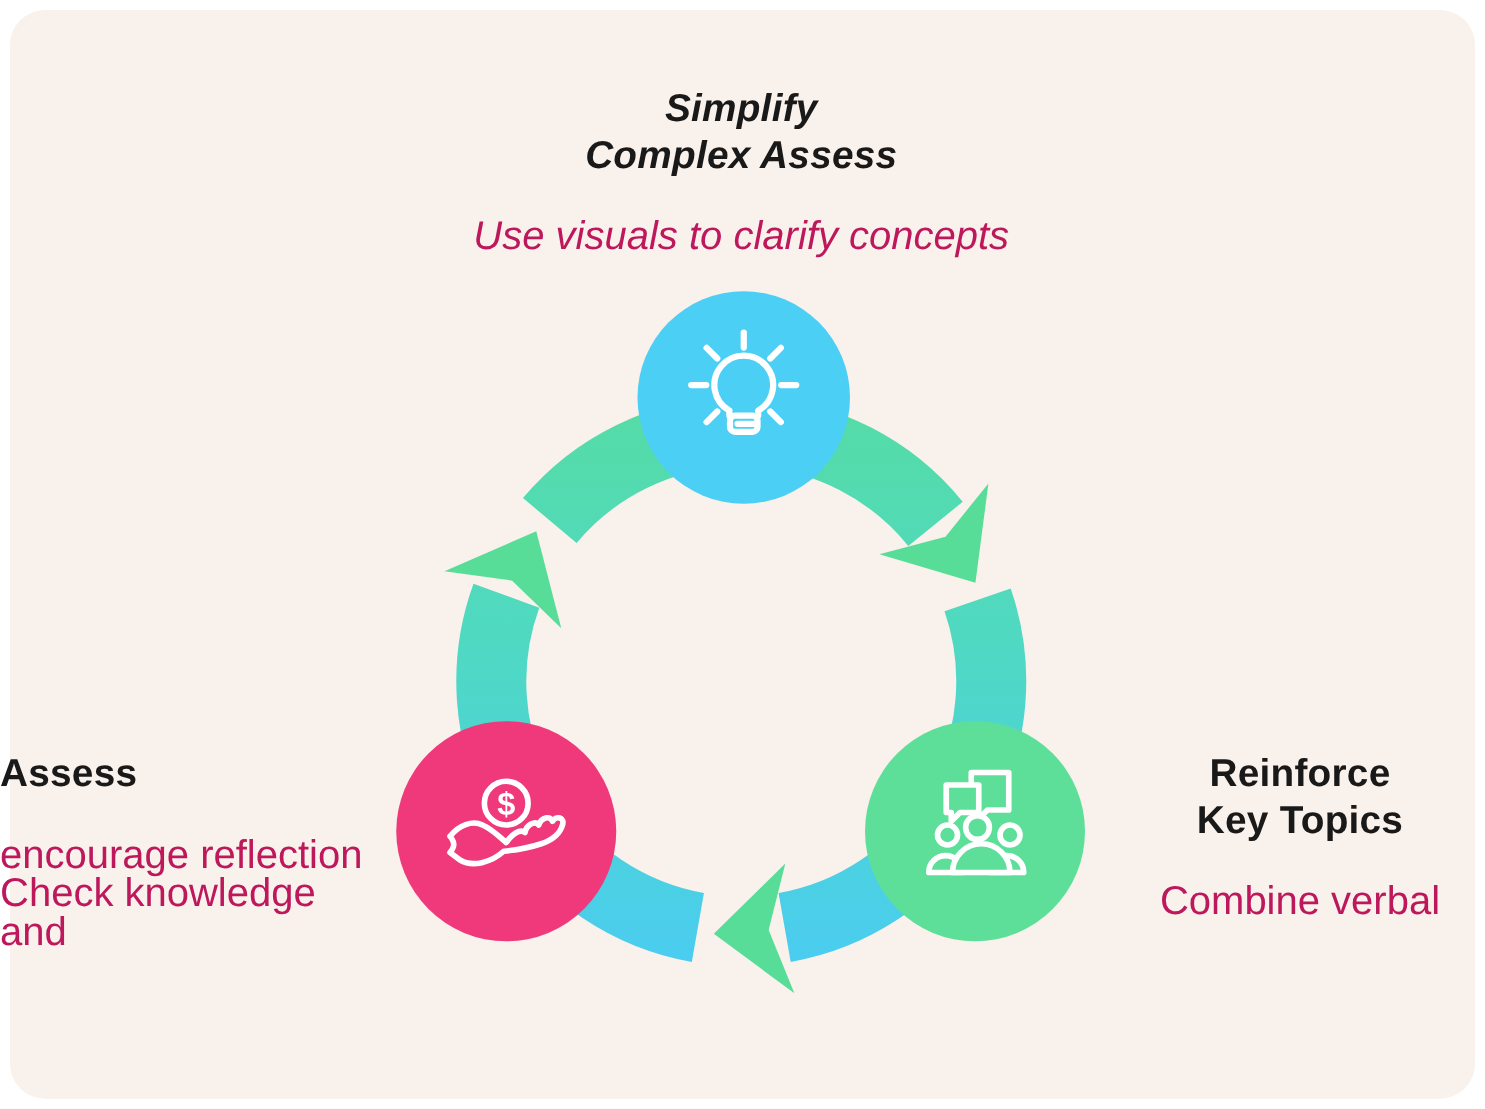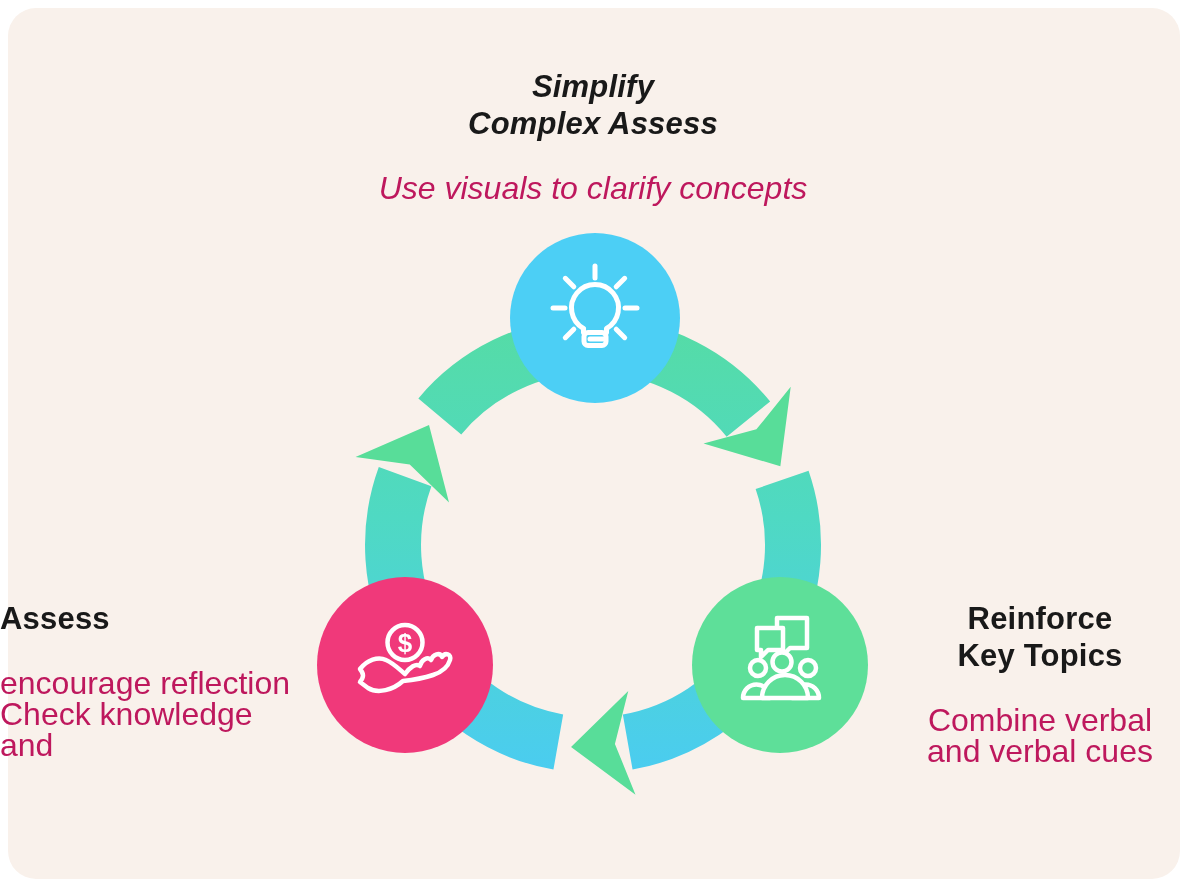--- a/index.html
+++ b/index.html
@@ -113,15 +113,14 @@
   </div>
 </div>
 
 <div class="label label-right">
   <div class="title">
     <span class="line">Reinforce</span>
     <span class="line">Key Topics</span>
   </div>
   <div class="desc">
     <span class="line">Combine verbal</span>
-    <span class="line">and verbal cues</span>
   </div>
 </div>
 
 </body></html>

